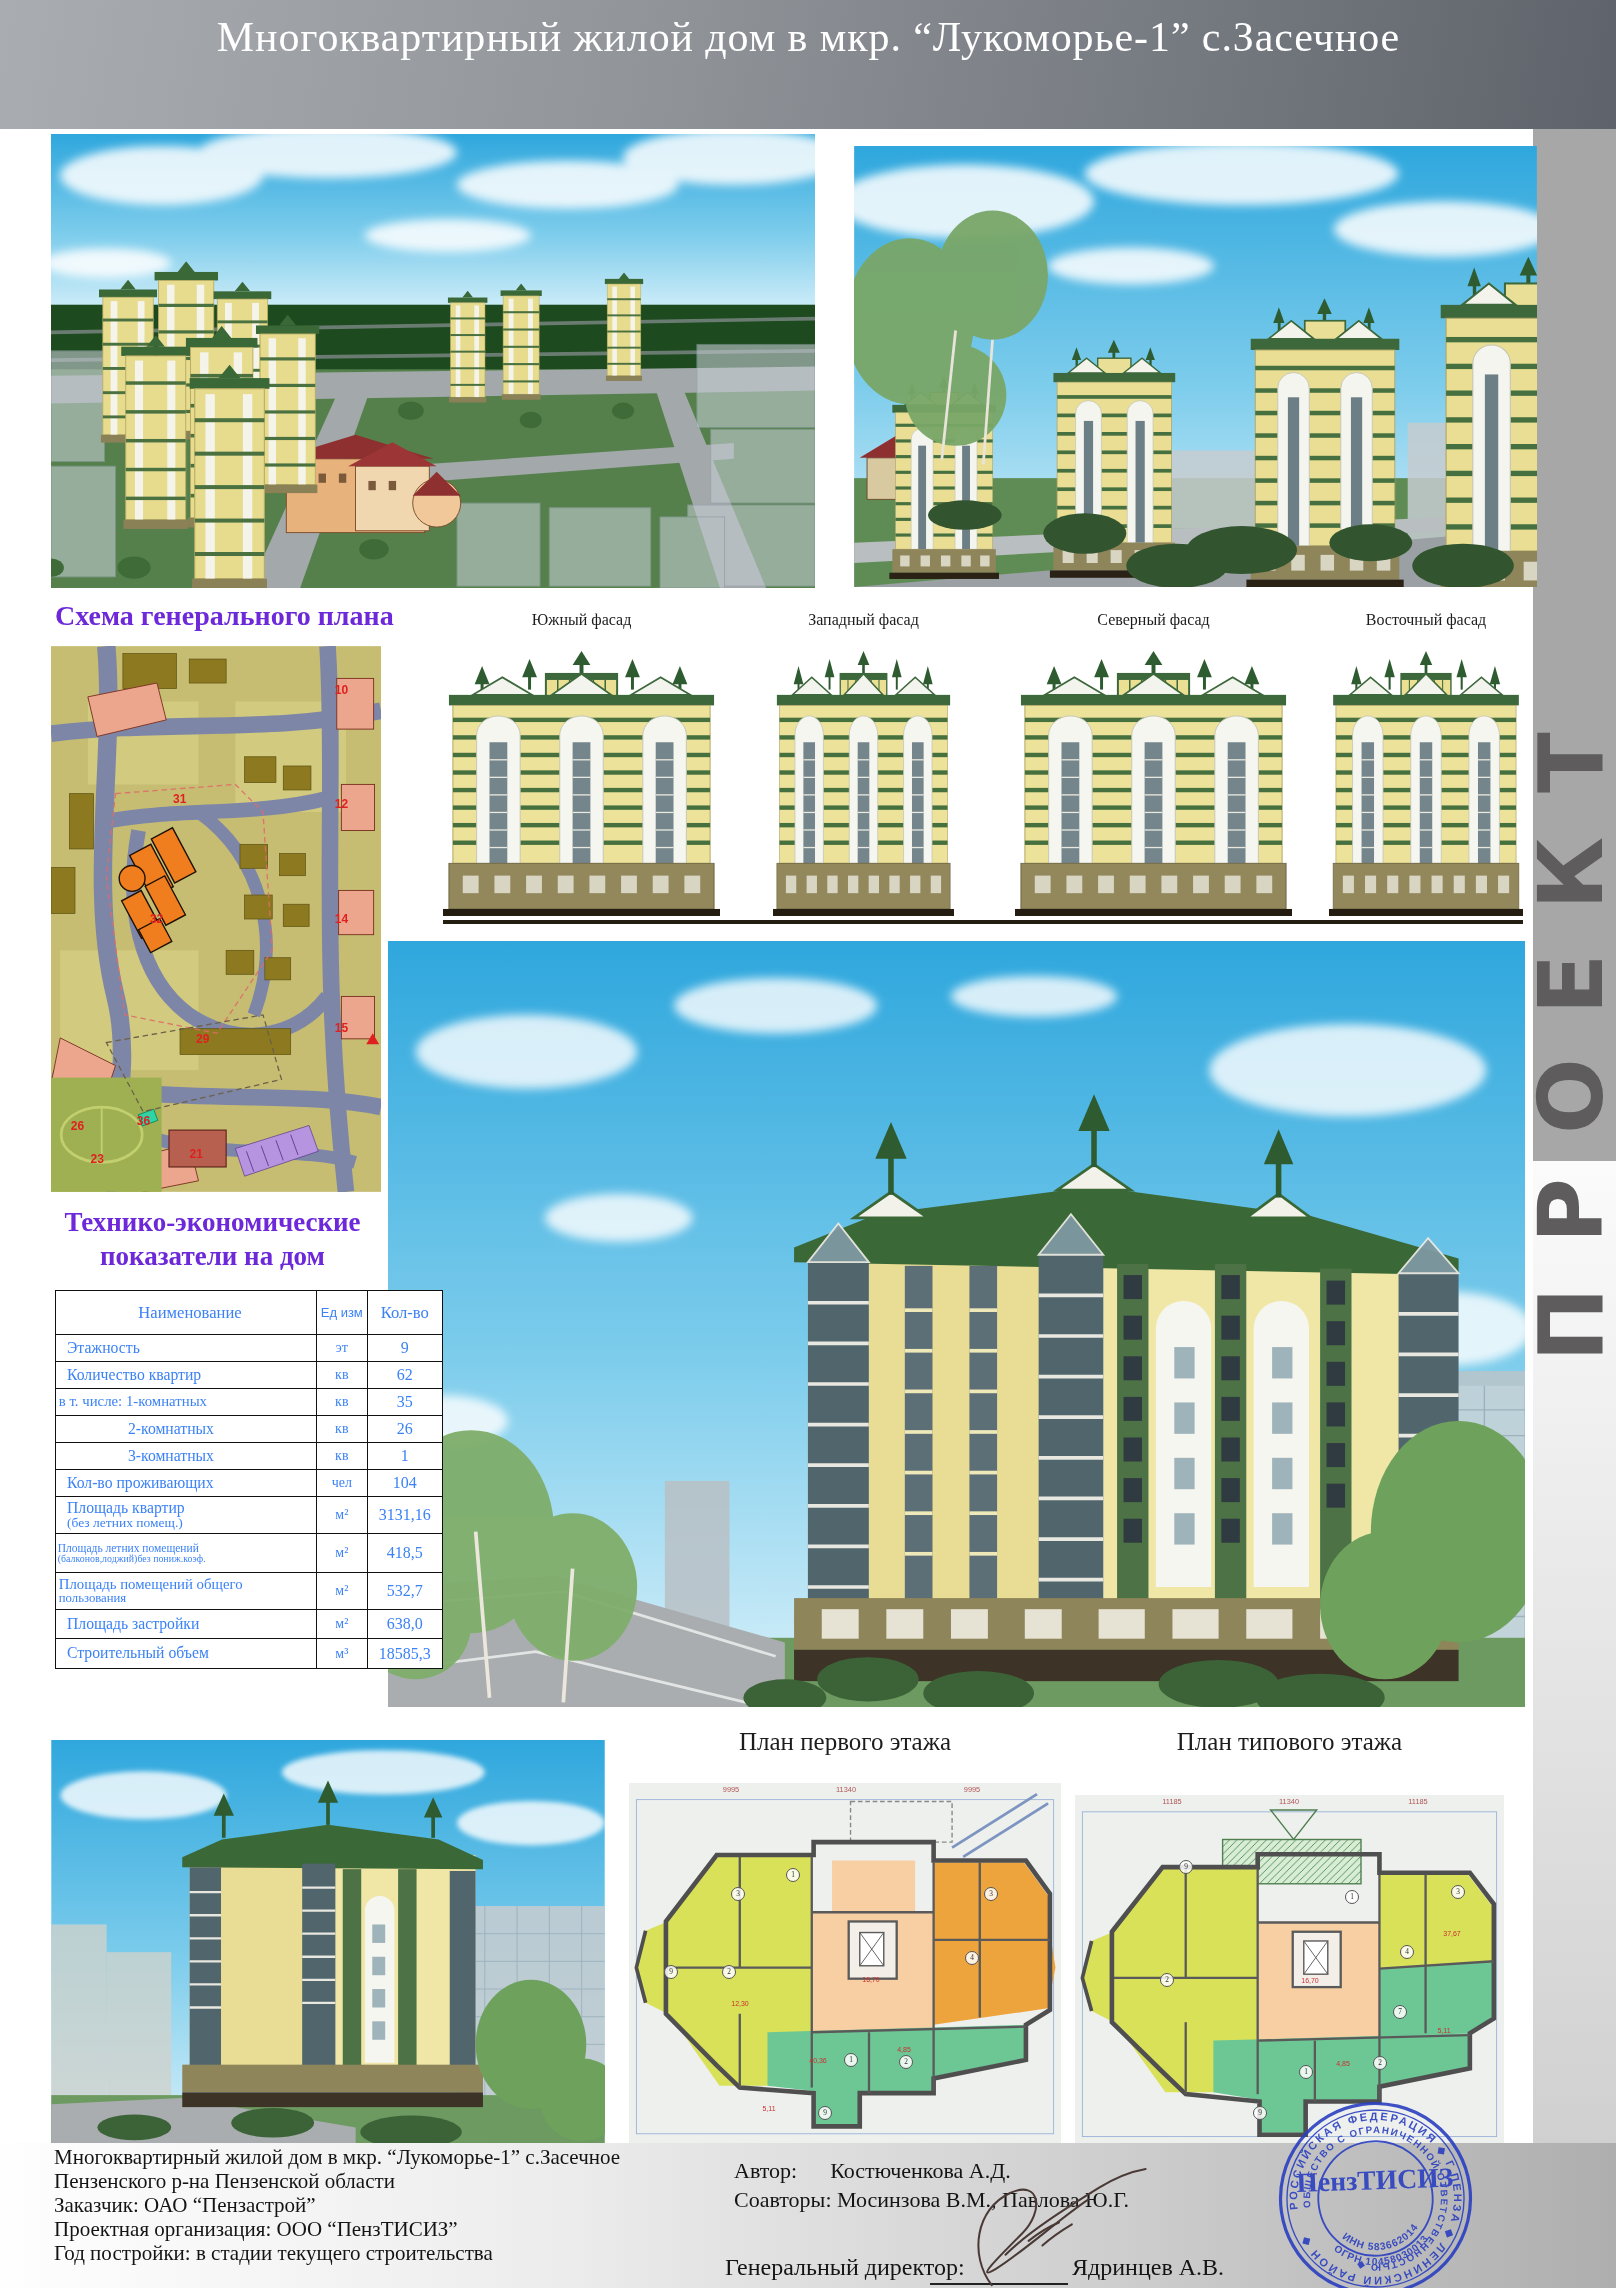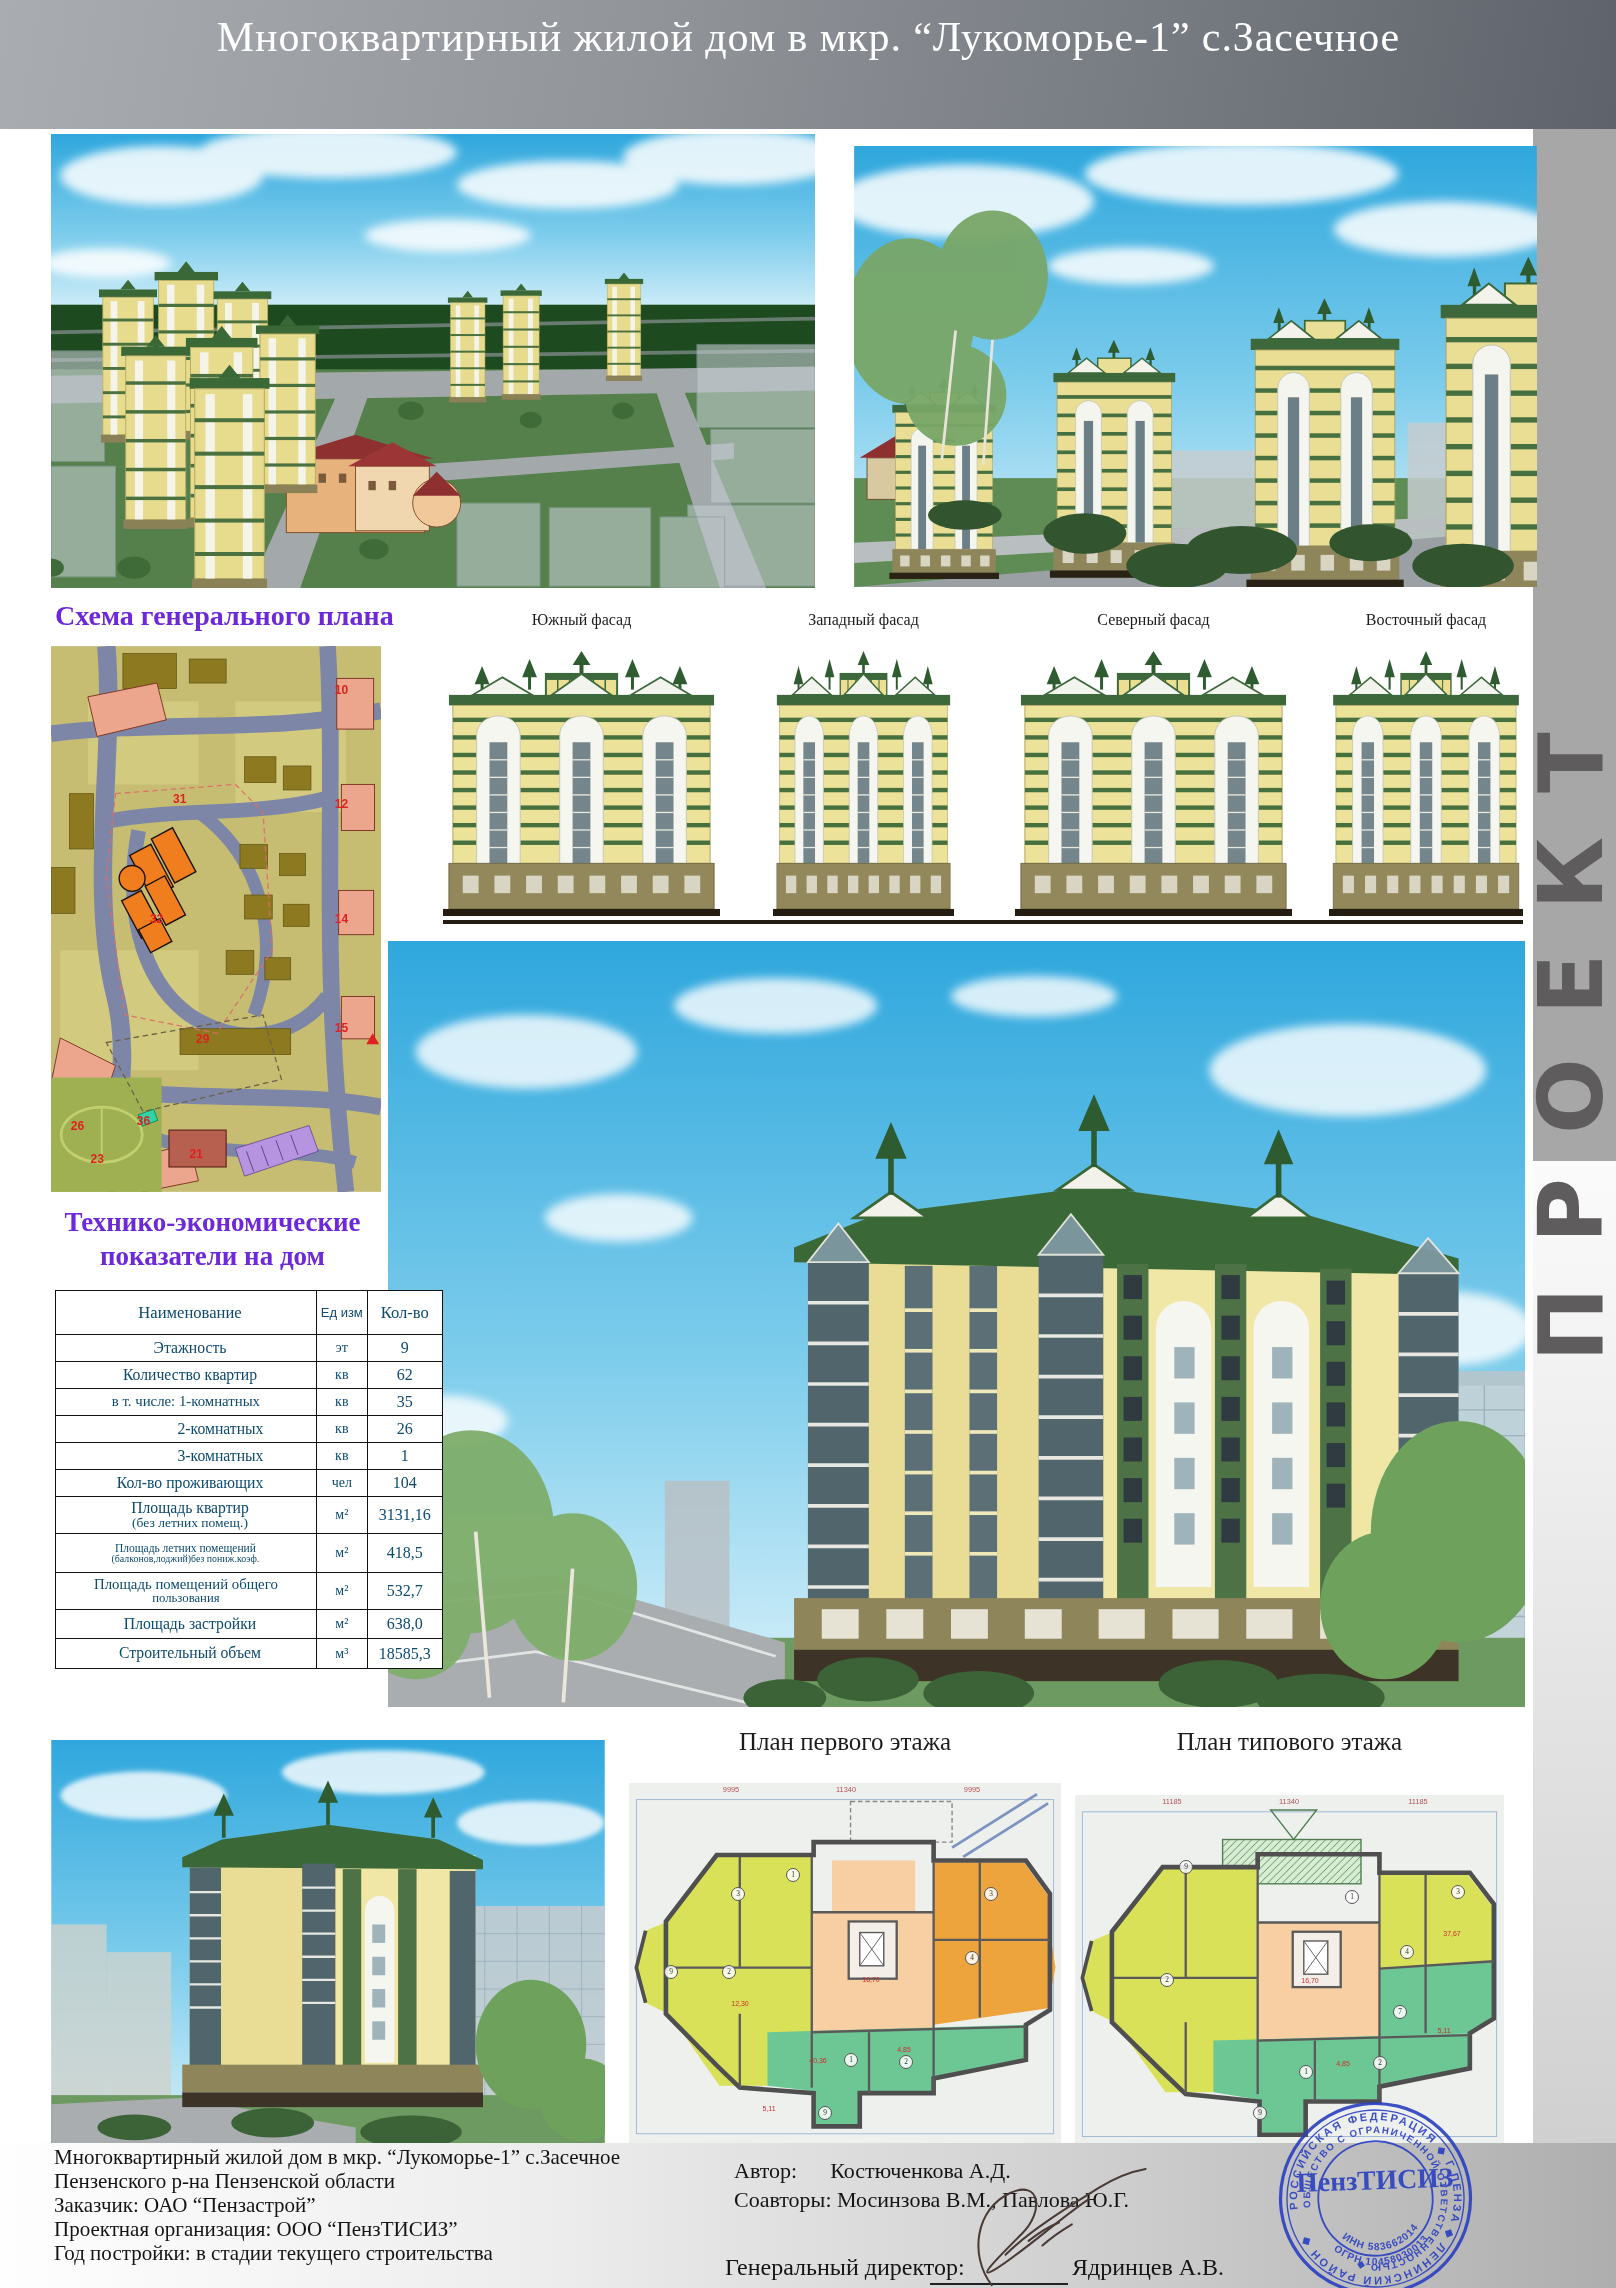--- a/index.html
+++ b/index.html
@@ -19,23 +19,23 @@
   #band-text{left:1525px;top:660px;width:92px;height:729px;display:flex;align-items:center;justify-content:center;}
   #band-text span{transform:rotate(-90deg);white-space:nowrap;
       font-family:"DejaVu Sans",sans-serif;font-weight:bold;font-size:89px;
       letter-spacing:44px;color:#5e5c5d;}
   
   .sect-title{font-weight:bold;color:#6d28d9;}
   .fac-label{position:absolute;top:611px;text-align:center;font-size:16px;color:#1c1c1c;}
   .plan-label{position:absolute;top:1728px;text-align:center;font-size:25px;color:#1c1c1c;}
   
   #tep{border-collapse:collapse;background:#fff;}
-  #tep td,#tep th{border:1.8px solid #111;color:#0c4a6e;vertical-align:middle;}
+  #tep td,#tep th{border:1.8px solid #111;color:#3b82f6;vertical-align:middle;}
   #tep th{font-weight:normal;}
-  .c-name{width:185px;padding:0.9px 2.8px 0.9px 11px;font-size:15.7px;text-align:center;line-height:1.05;}
+  .c-name{width:185px;padding:0.9px 2.8px 0.9px 11px;font-size:15.7px;text-align:left;line-height:1.05;}
   .c-unit{width:48px;text-align:center;font-size:14px;}
   .c-val{width:72px;text-align:center;font-size:16px;}
   .th-name{text-align:center;font-size:16.6px;}
   .th-unit{font-family:"Liberation Sans",sans-serif;font-weight:bold;font-size:13px;text-align:center;line-height:1.05;}
   .th-val{text-align:center;font-size:16.6px;}
   tr.r-indent .c-name{padding-left:72px;}
   tr.r-flush .c-name{padding-left:2.8px;font-size:14.8px;}
   tr.r-tiny .c-name{padding-left:1.8px;font-size:11.5px;line-height:1.05;}
   tr.r-park .c-val{font-size:12px;line-height:1.1;}
   tr.r-park .c-unit{font-size:10px;}

